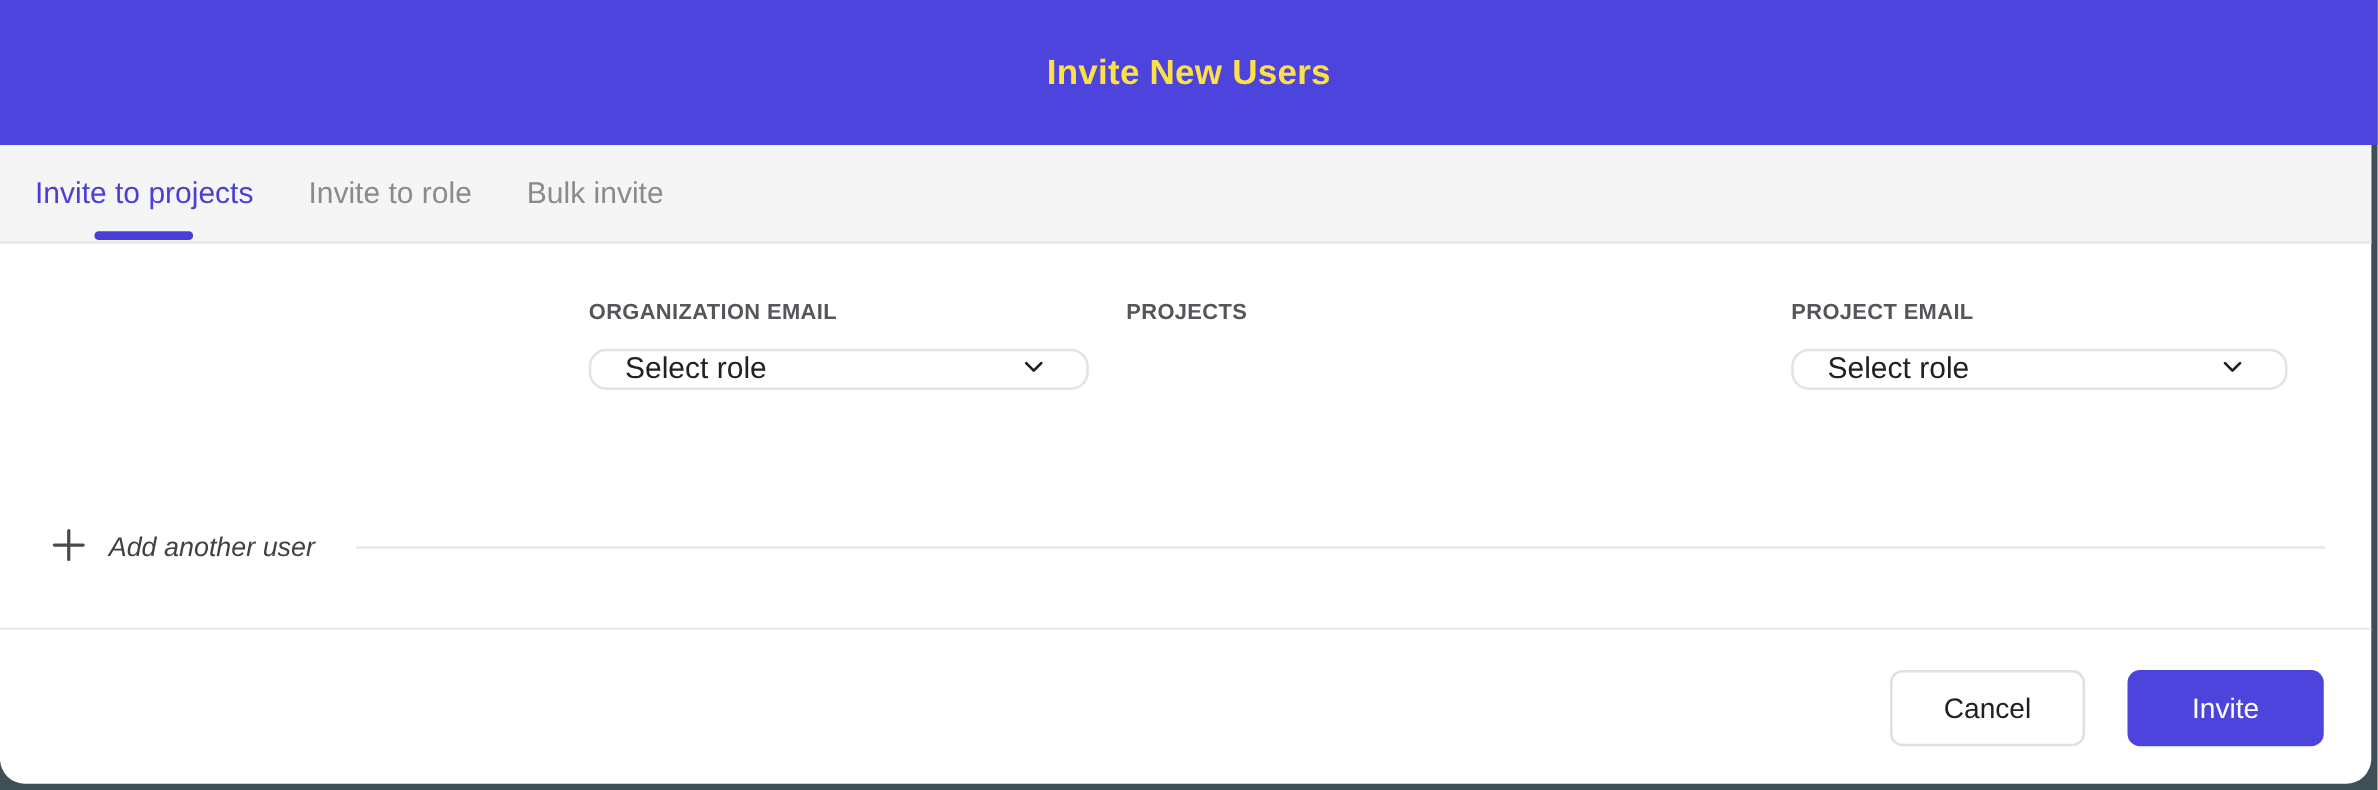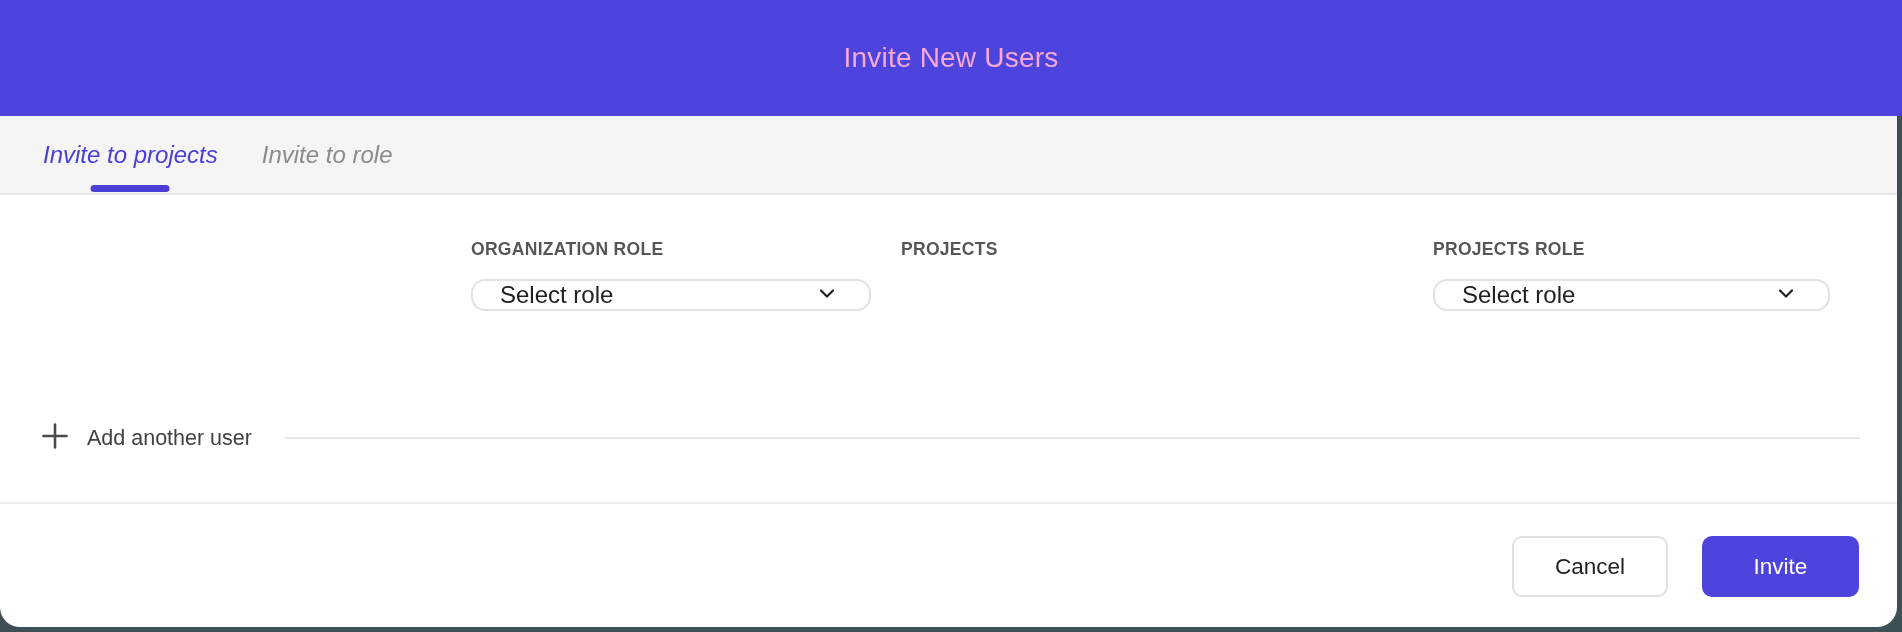--- a/index.html
+++ b/index.html
@@ -14,32 +14,32 @@
     background:var(--backdrop);
     position:relative; overflow:hidden;
   }
   
   .modal-header{
     position:absolute; top:0; left:0; width:1902px; height:116px;
     background:var(--header_bg);
     display:flex; align-items:center; justify-content:center;
   }
   .modal-title{
-    color:#f9a8d4; font-size:28px; font-weight:400; letter-spacing:.2px;
+    color:#fde047; font-size:28px; font-weight:700; letter-spacing:.2px;
   }
   
   .modal-body{
     position:absolute; top:116px; left:0; width:1897px; height:511px;
     background:#fff; border-radius:0 0 20px 20px;
   }
   
   .tab-bar{
     position:absolute; top:0; left:0; right:0; height:79px;
     background:var(--tabbar_bg); border-bottom:2px solid var(--divider);
-    display:flex; align-items:flex-end; padding-left:43px;font-style:italic;
+    display:flex; align-items:flex-end; padding-left:28px;
   }
   .tab{
     position:relative; height:100%;
     display:flex; align-items:center;
     font-size:24px; color:var(--inactive_tab);
     margin-right:44px; cursor:pointer; white-space:nowrap;
   }
   .tab.active{ color:var(--active_tab); font-weight:500; }
   .tab-indicator{
     position:absolute; bottom:1px; left:50%; transform:translateX(-50%);
@@ -74,21 +74,21 @@
   .chevron{ flex:0 0 auto; }
   
   .add-row{
     position:absolute; top:306px; left:40px; right:37px; height:32px;
     display:flex; align-items:center;
   }
   .add-link{
     display:flex; align-items:center; cursor:pointer;
   }
   .add-label{
-    margin-left:17px; font-size:21.5px; font-weight:500; color:#414145;
+    margin-left:17px; font-size:21.5px; font-weight:500; color:#414145;font-style:italic;
   }
   .add-rule{
     flex:1; height:2px; background:var(--divider); margin-left:33px;
   }
   
   .footer-divider{
     position:absolute; top:386px; left:0; right:0; height:2px; background:#ececee;
   }
   .btn{
     position:absolute; top:420px; height:61px;
@@ -115,41 +115,44 @@
 <div class="modal-body">
 
   <div class="tab-bar">
     <div class="tab active">
       <span>Invite to projects</span>
       <span class="tab-indicator"></span>
     </div>
     <div class="tab">
       <span>Invite to role</span>
     </div>
+    <div class="tab">
+      <span>Bulk invite</span>
+    </div>
   </div>
 
 
   <div class="col col-orgrole">
-    <label class="field-label">ORGANIZATION ROLE</label>
+    <label class="field-label">ORGANIZATION EMAIL</label>
     <div class="control select">
       <span class="select-value">Select role</span>
       <span class="chevron">
         <svg width="24" height="24" viewBox="0 0 24 24">
             <path d="M6 9.5l6 6 6-6" fill="none" stroke="#1f2024" stroke-width="2.2" stroke-linecap="round" stroke-linejoin="round"></path>
           </svg>
       </span>
     </div>
   </div>
 
   <div class="col col-projects">
     <label class="field-label">PROJECTS</label>
   </div>
 
   <div class="col col-projrole">
-    <label class="field-label">PROJECTS ROLE</label>
+    <label class="field-label">PROJECT EMAIL</label>
     <div class="control select">
       <span class="select-value">Select role</span>
       <span class="chevron">
         <svg width="24" height="24" viewBox="0 0 24 24">
             <path d="M6 9.5l6 6 6-6" fill="none" stroke="#1f2024" stroke-width="2.2" stroke-linecap="round" stroke-linejoin="round"></path>
           </svg>
       </span>
     </div>
   </div>
 

